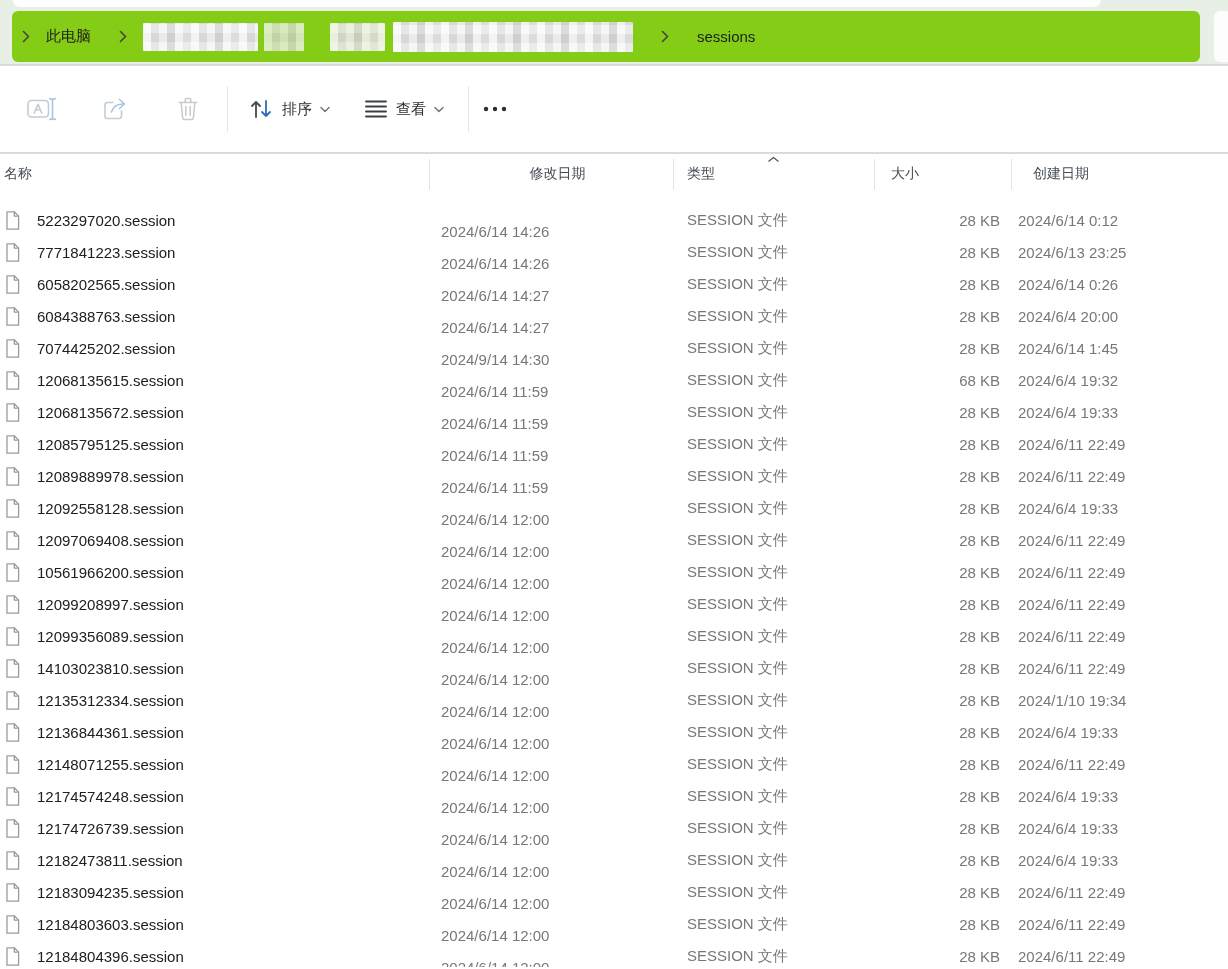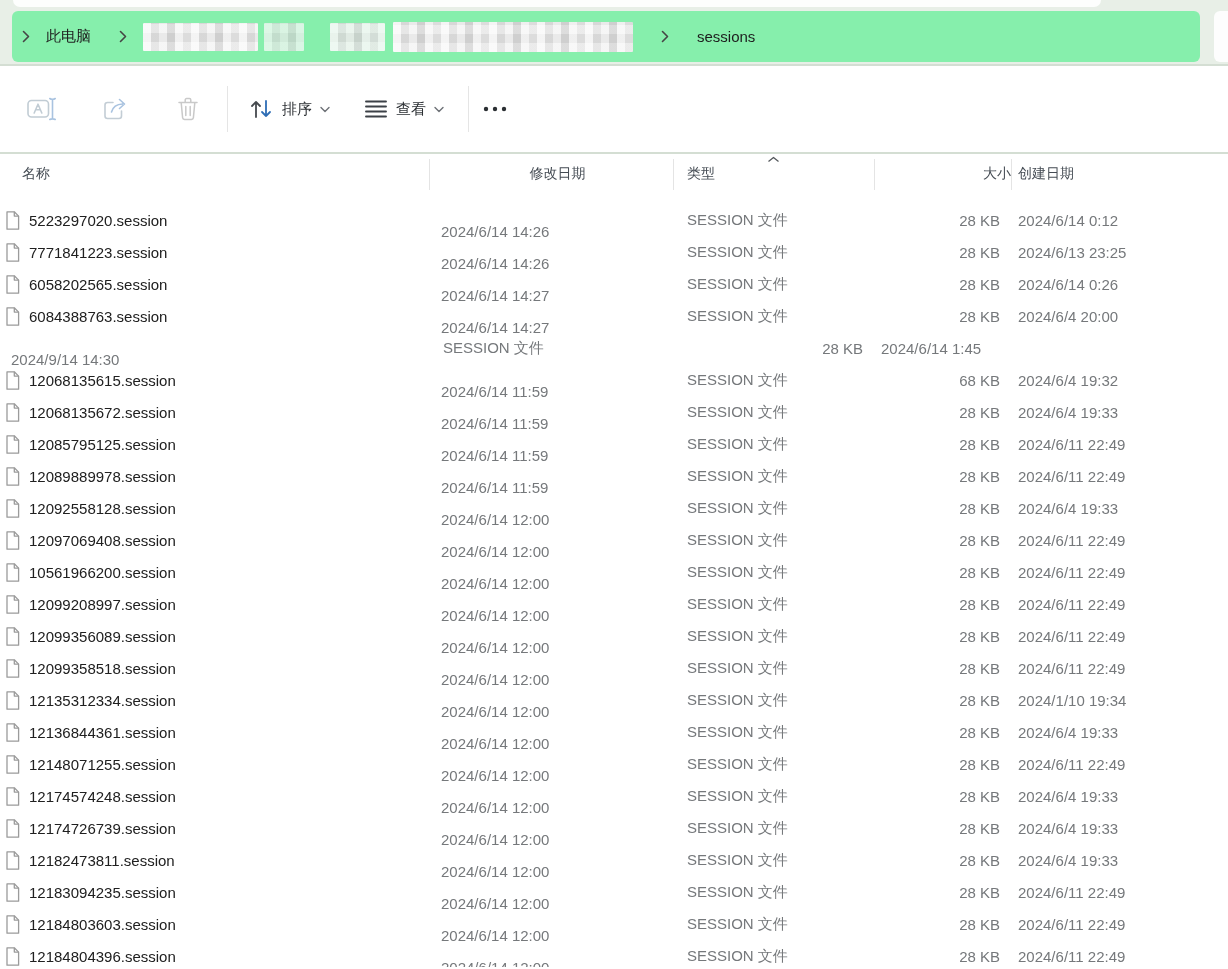--- a/index.html
+++ b/index.html
@@ -6,21 +6,21 @@
   body {
     width:1228px; height:969px; overflow:hidden;
     background:#ffffff;
     font-family:"Liberation Sans","DejaVu Sans",sans-serif;
     -webkit-user-select:none; user-select:none;
   }
 
   
   .topbar { position:relative; width:100%; height:66px; background:#e8efe7; border-bottom:2px solid #d4ded3; box-sizing:border-box; }
   .tab-bottom { position:absolute; left:13px; top:0; width:1088px; height:7px; background:#fdfefd; border-radius:0 0 9px 9px; }
-  .addressbar { position:absolute; left:12px; top:11px; width:1188px; height:51px; background:#86efac; border-radius:6px; display:flex; align-items:center; box-sizing:border-box; }
+  .addressbar { position:absolute; left:12px; top:11px; width:1188px; height:51px; background:#84cc16; border-radius:6px; display:flex; align-items:center; box-sizing:border-box; }
   .searchbox { position:absolute; left:1214px; top:11px; width:14px; height:51px; background:#fdfdfd; border-radius:6px 0 0 6px; }
   .crumb { font-size:15px; color:#1d1d1d; white-space:nowrap; cursor:default; }
   .bc-chev { display:flex; align-items:center; }
   .mosaic { height:28px; background-color:#ececec; border-radius:1px;
     background-image:
       repeating-linear-gradient(90deg, rgba(255,255,255,.60) 0 8px, rgba(0,0,0,.05) 8px 16px, rgba(255,255,255,.25) 16px 24px, rgba(0,0,0,.09) 24px 32px, rgba(255,255,255,.45) 32px 40px, rgba(0,0,0,.03) 40px 48px),
       repeating-linear-gradient(0deg, rgba(255,255,255,.35) 0 9px, rgba(0,0,0,.04) 9px 18px);
   }
   .m1 { width:115px; margin-left:16px; }
   .m2 { width:40px;  margin-left:6px; opacity:.75; }
@@ -32,30 +32,30 @@
   .tbtn { width:40px; height:40px; display:flex; align-items:center; justify-content:center; border-radius:5px; background:transparent; border:none; padding:0; }
   .tb-share { margin-left:33px; } .tb-del { margin-left:33px; }
   .vsep { width:1px; height:46px; background:#e5e5e5; margin-left:19px; }
   .vsep2 { margin-left:18px; }
   .tbtn-labeled { display:flex; align-items:center; gap:8px; height:42px; padding:0 6px; border-radius:5px; background:transparent; border:none; font-size:15px; color:#2b2f33; font-family:inherit; }
   .tb-sort { margin-left:14px; } .tb-view { margin-left:22px; } .tb-more { margin-left:6px; }
 
   
   .listheader { position:relative; height:40px; display:grid; grid-template-columns:430px 244px 200px 137px 1fr; align-items:center; font-size:14px; color:#454c54; background:#fff; }
   .hc { cursor:default; white-space:nowrap; }
-  .hc-name { padding-left:4px;margin-left:18px; } .hc-mod { padding-left:11px;text-align:center; } .hc-type { padding-left:13px; } .hc-size { padding-left:6px;text-align:right; } .hc-created { padding-left:7px; }
+  .hc-name { padding-left:4px; } .hc-mod { padding-left:11px;text-align:center; } .hc-type { padding-left:13px; } .hc-size { padding-left:17px; } .hc-created { padding-left:22px; }
   .hsep { position:absolute; top:5px; width:1px; height:31px; background:#e4e4e4; }
   .hsep1{left:429px;} .hsep2{left:673px;} .hsep3{left:874px;} .hsep4{left:1011px;}
   .sortcaret { position:absolute; left:767px; top:2px; line-height:0; }
 
   
   .rows { padding-top:10px; height:763px; overflow:hidden; background:#fff; }
   .row { display:grid; grid-template-columns:430px 244px 200px 137px 1fr; height:32px; align-items:center; font-size:15px; color:#75787b; }
   .cell { white-space:nowrap; overflow:hidden; }
-  .cell-name { display:flex; align-items:center; gap:9px; padding-left:5px; color:#202020; }
+  .cell-name { display:flex; align-items:center; gap:17px; padding-left:5px; color:#202020; }
   .cell-mod { padding-left:11px;margin-top:22px; } .cell-type { padding-left:13px; }
   .cell-size { text-align:right; padding-right:11px; }
   .cell-created { padding-left:7px; }
   .ficon { flex:0 0 auto; line-height:0; }
 </style>
 </head>
 <body>
 
 <div class="topbar">
   <div class="tab-bottom"></div>
@@ -237,20 +237,29 @@
       </span>
       <span>6084388763.session</span>
     </div>
     <div class="cell cell-mod">2024/6/14 14:27</div>
     <div class="cell cell-type">SESSION 文件</div>
     <div class="cell cell-size">28 KB</div>
     <div class="cell cell-created">2024/6/4 20:00</div>
   </div>
 
   <div class="row">
+    <div class="cell cell-name">
+      <span class="ficon">
+        <svg width="15" height="19" viewBox="0 0 15 19">
+          <path d="M2 0.8 H9.3 L13.6 5.1 V18.2 H2 Z" fill="#ffffff" stroke="#9b9b9b" stroke-width="1.3" stroke-linejoin="round"></path>
+          <path d="M9.3 0.8 V5.1 H13.6" fill="none" stroke="#9b9b9b" stroke-width="1.3" stroke-linejoin="round"></path>
+        </svg>
+      </span>
+      <span>7074425202.session</span>
+    </div>
     <div class="cell cell-mod">2024/9/14 14:30</div>
     <div class="cell cell-type">SESSION 文件</div>
     <div class="cell cell-size">28 KB</div>
     <div class="cell cell-created">2024/6/14 1:45</div>
   </div>
 
   <div class="row">
     <div class="cell cell-name">
       <span class="ficon">
         <svg width="15" height="19" viewBox="0 0 15 19">
@@ -395,21 +404,21 @@
   </div>
 
   <div class="row">
     <div class="cell cell-name">
       <span class="ficon">
         <svg width="15" height="19" viewBox="0 0 15 19">
           <path d="M2 0.8 H9.3 L13.6 5.1 V18.2 H2 Z" fill="#ffffff" stroke="#9b9b9b" stroke-width="1.3" stroke-linejoin="round"></path>
           <path d="M9.3 0.8 V5.1 H13.6" fill="none" stroke="#9b9b9b" stroke-width="1.3" stroke-linejoin="round"></path>
         </svg>
       </span>
-      <span>12099358518.session</span>
+      <span>14103023810.session</span>
     </div>
     <div class="cell cell-mod">2024/6/14 12:00</div>
     <div class="cell cell-type">SESSION 文件</div>
     <div class="cell cell-size">28 KB</div>
     <div class="cell cell-created">2024/6/11 22:49</div>
   </div>
 
   <div class="row">
     <div class="cell cell-name">
       <span class="ficon">

